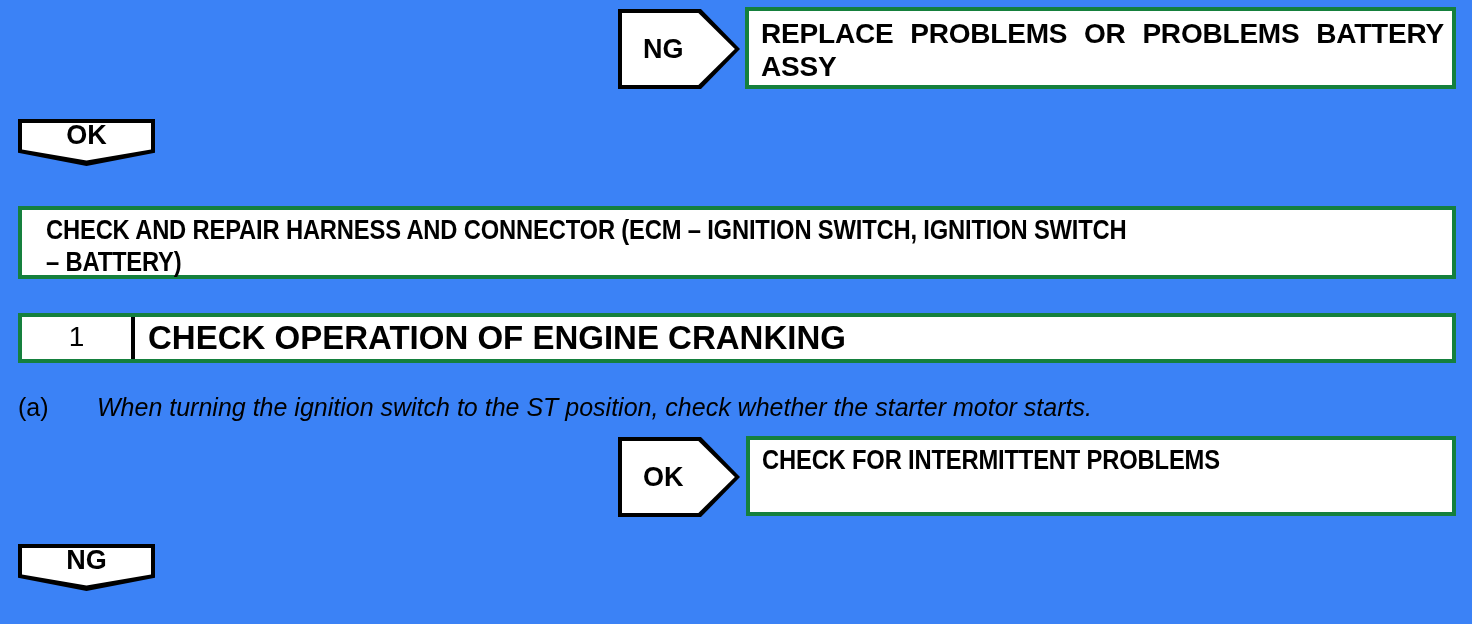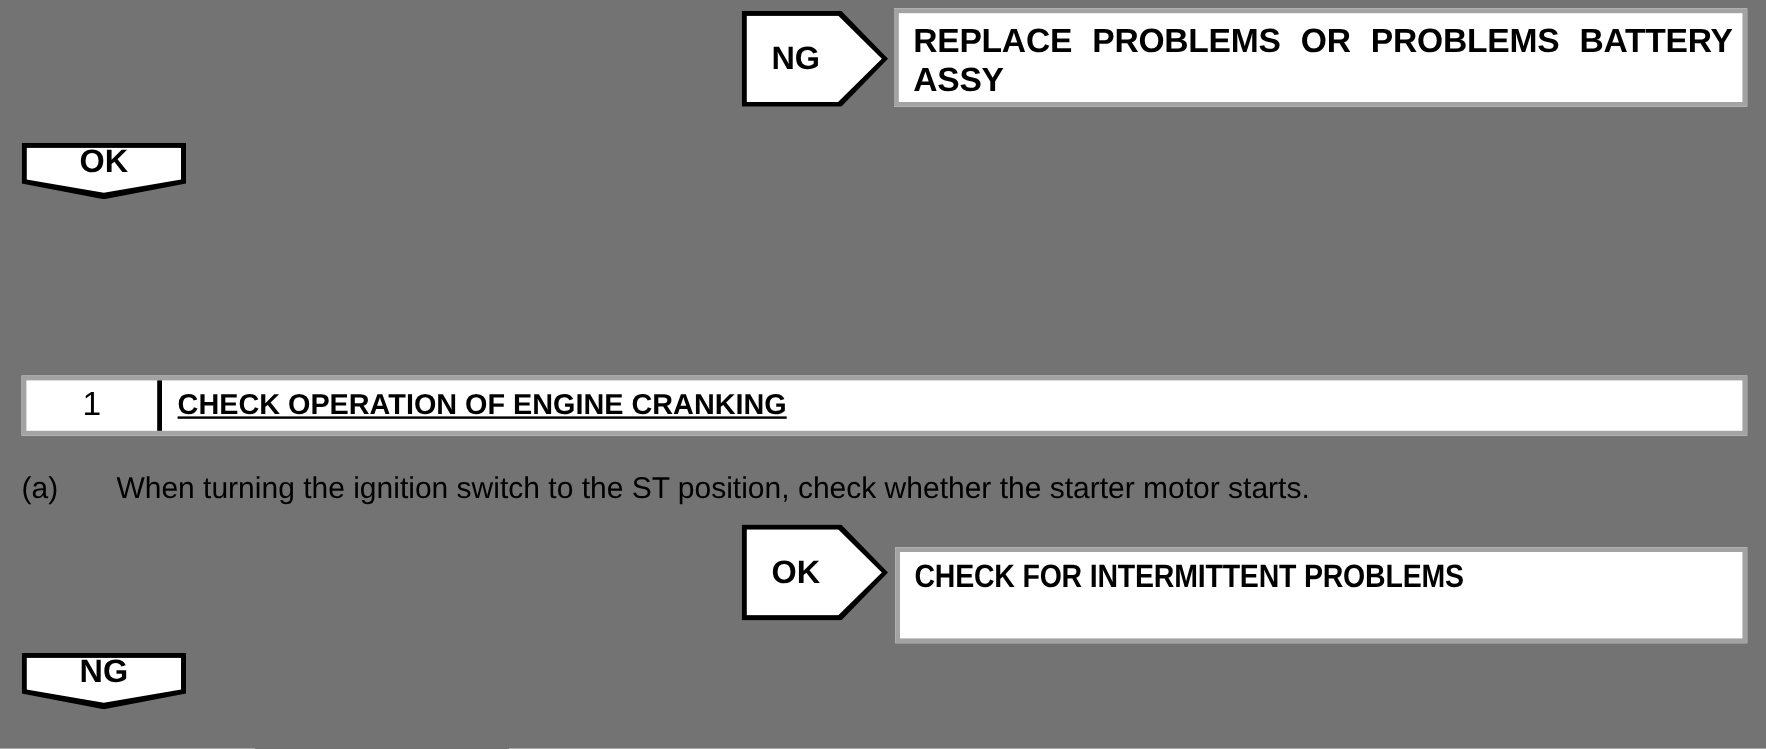--- a/index.html
+++ b/index.html
@@ -9,29 +9,29 @@
     background: #ffffff;
   }
   body {
     font-family: "Liberation Sans", sans-serif;
     color: #000000;
   }
   #page {
     position: relative;
     width: 1472px;
     height: 624px;
-    background: #737373;
+    background: #3b82f6;
     overflow: hidden;
   }
 
   
   .box {
     position: absolute;
     box-sizing: border-box;
-    border: 4px solid #a3a3a3;
+    border: 4px solid #15803d;
     background: #fff;
   }
   .box-text {
     font-weight: bold;
     line-height: 1.08;
     letter-spacing: -0.2px;
   }
 
   
   .cond {
@@ -142,49 +142,48 @@
   #step-bar .num-cell span {
     font-size: 28px;
     font-weight: normal;
     transform: translateY(-1px);
   }
   #step-bar .step-title {
     position: absolute;
     left: 126px;
     top: 50%;
     transform: translateY(-50%);
-    font-size: 24px;
-    font-weight: bold;
-    text-decoration: underline;
+    font-size: 33px;
+    font-weight: bold;
   }
 
   
   #instruction-row {
     position: absolute;
     left: 18px;
     top: 393px;
     width: 1400px;
     font-size: 25px;
     white-space: nowrap;
   }
   #instruction-row .marker {
     display: inline-block;
     width: 79px;
   }
   #instruction-row .txt {
     display: inline-block;
+    font-style: italic;
   }
 
   
   #result-box-bottom {
     left: 746px;
     top: 436px;
     width: 710px;
     height: 80px;
-    margin-top: 20px;
   }
   #result-box-bottom .box-text {
     position: absolute;
     left: 12px;
     top: 6px;
     right: 6px;
     font-size: 27px;
   }
 </style>
 </head>
@@ -210,20 +209,26 @@
       <div>ASSY</div>
     </div>
   </div>
 
   <div class="pent-down" id="ok-badge-connector" style="left:18px; top:119px; width:137px; height:47px;
               clip-path: polygon(0% 0%, 100% 0%, 100% 72%, 50% 100%, 0% 72%);">
     <div class="inner" style="clip-path: polygon(0% 0%, 100% 0%, 100% 70%, 50% 99%, 0% 70%);"></div>
     <div class="lbl">OK</div>
   </div>
 
+  <div class="box" id="harness-box">
+    <div class="box-text">
+      <div class="cond">CHECK AND REPAIR HARNESS AND CONNECTOR (ECM – IGNITION SWITCH, IGNITION SWITCH</div>
+      <div class="cond">– BATTERY)</div>
+    </div>
+  </div>
 
   <div class="box" id="step-bar">
     <div class="num-cell">
       <span>1</span>
     </div>
     <div class="step-title cond">CHECK OPERATION OF ENGINE CRANKING</div>
   </div>
 
   <div id="instruction-row">
     <span class="marker">(a)</span><span class="txt">When turning the ignition switch to the ST position, check whether the starter motor starts.</span>

